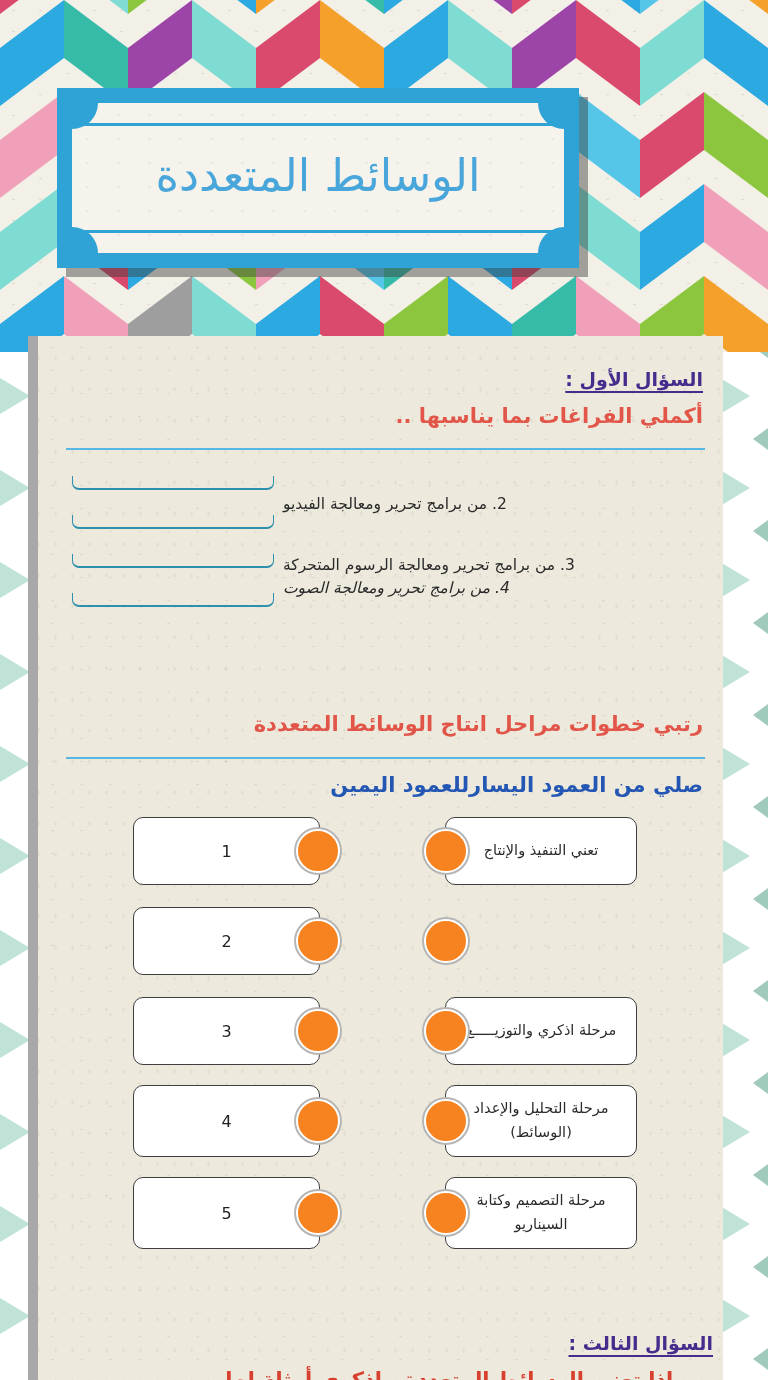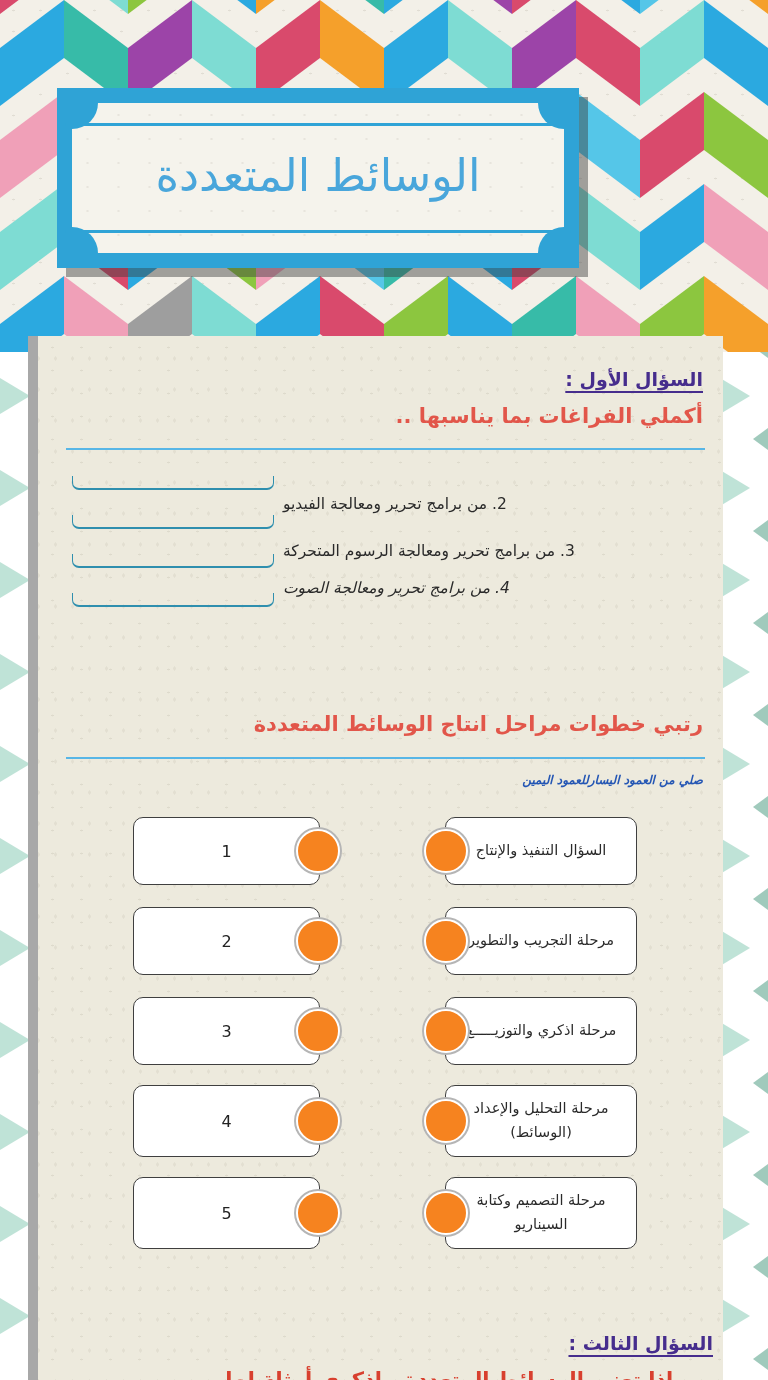--- a/index.html
+++ b/index.html
@@ -36,21 +36,21 @@
   #card{position:absolute;left:28px;top:336px;width:695px;height:1044px;z-index:2;
     box-sizing:border-box;border-left:10px solid #a8a8a8;
     background-color:#edeadd;
     background-image:radial-gradient(rgba(120,110,90,.13) 1px, transparent 1.4px),
                      radial-gradient(rgba(120,110,90,.09) 1px, transparent 1.4px);
     background-size:29px 23px,17px 31px;background-position:0 0,9px 7px;}
   .qhead{position:absolute;right:20px;direction:rtl;font-weight:bold;font-size:19px;
     color:#462d8d;text-decoration:underline;text-decoration-thickness:2px;text-underline-offset:5px;}
   .qsub{position:absolute;right:20px;direction:rtl;font-weight:bold;font-size:21px;color:#e2564a;}
   .sep{position:absolute;left:28px;right:18px;height:2px;background:#58b6e6;}
-  .instruction{position:absolute;right:20px;direction:rtl;font-weight:bold;font-size:12px;color:#2456b4;font-style:italic;}
+  .instruction{position:absolute;right:20px;direction:rtl;font-weight:bold;font-size:21px;color:#2456b4;}
   
   .item-text{position:absolute;left:245px;width:330px;direction:rtl;text-align:left;
     font-size:15.5px;color:#2a2a2a;}
   .blank{position:absolute;left:34px;width:200px;height:12px;
     border-bottom:2px solid #2f8fae;border-left:1px solid #2f8fae;border-right:1px solid #2f8fae;
     border-radius:0 0 7px 7px;background:transparent;}
   
   .match-row{position:absolute;left:0;width:100%;}
   .mbox{position:absolute;box-sizing:border-box;background:#ffffff;border:1px solid #3f3f3f;
     border-radius:10px;display:flex;align-items:center;justify-content:center;}
@@ -167,47 +167,44 @@
 
 <div id="card">
 
   <div class="qhead" style="top:32px;">السؤال الأول :</div>
   <div class="qsub" style="top:68px;">أكملي الفراغات بما يناسبها ..</div>
   <div class="sep" style="top:112px;"></div>
 
   <div class="blank" style="top:140px;"></div>
   <div class="item-text" style="top:159px;">2. من برامج تحرير ومعالجة الفيديو</div>
   <div class="blank" style="top:179px;"></div>
-  <div class="item-text" style="top:206px;">3. من برامج تحرير ومعالجة الرسوم المتحركة</div>
+  <div class="item-text" style="top:220px;">3. من برامج تحرير ومعالجة الرسوم المتحركة</div>
   <div class="blank" style="top:218px;"></div>
   <div class="item-text" style="top:243px;font-style:italic;">4. من برامج تحرير ومعالجة الصوت</div>
   <div class="blank" style="top:257px;"></div>
 
   <div class="qsub" style="top:376px;">رتبي خطوات مراحل انتاج الوسائط المتعددة</div>
   <div class="sep" style="top:421px;"></div>
   <div class="instruction" style="top:437px;">صلي من العمود اليسارللعمود اليمين</div>
 
   <div class="match-row" style="top:481px;height:68px;">
     <div class="mbox left">
         <span>1</span>
       </div>
     <div class="dot dl"></div>
     <div class="mbox right">
-        <span>السؤال التنفيذ والإنتاج</span>
+        <span>تعني التنفيذ والإنتاج</span>
       </div>
     <div class="dot dr"></div>
   </div>
   <div class="match-row" style="top:571px;height:68px;">
     <div class="mbox left">
         <span>2</span>
       </div>
     <div class="dot dl"></div>
-    <div class="mbox right">
-        <span>مرحلة التجريب والتطوير</span>
-      </div>
     <div class="dot dr"></div>
   </div>
   <div class="match-row" style="top:661px;height:68px;">
     <div class="mbox left">
         <span>3</span>
       </div>
     <div class="dot dl"></div>
     <div class="mbox right">
         <span>مرحلة اذكري والتوزيـــــع</span>
       </div>

